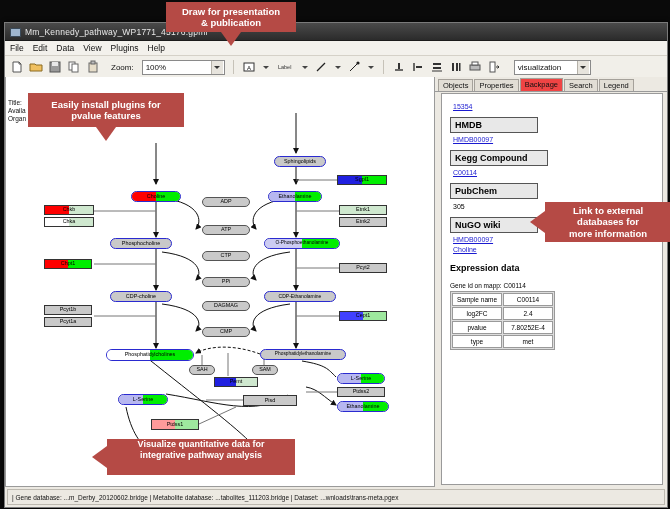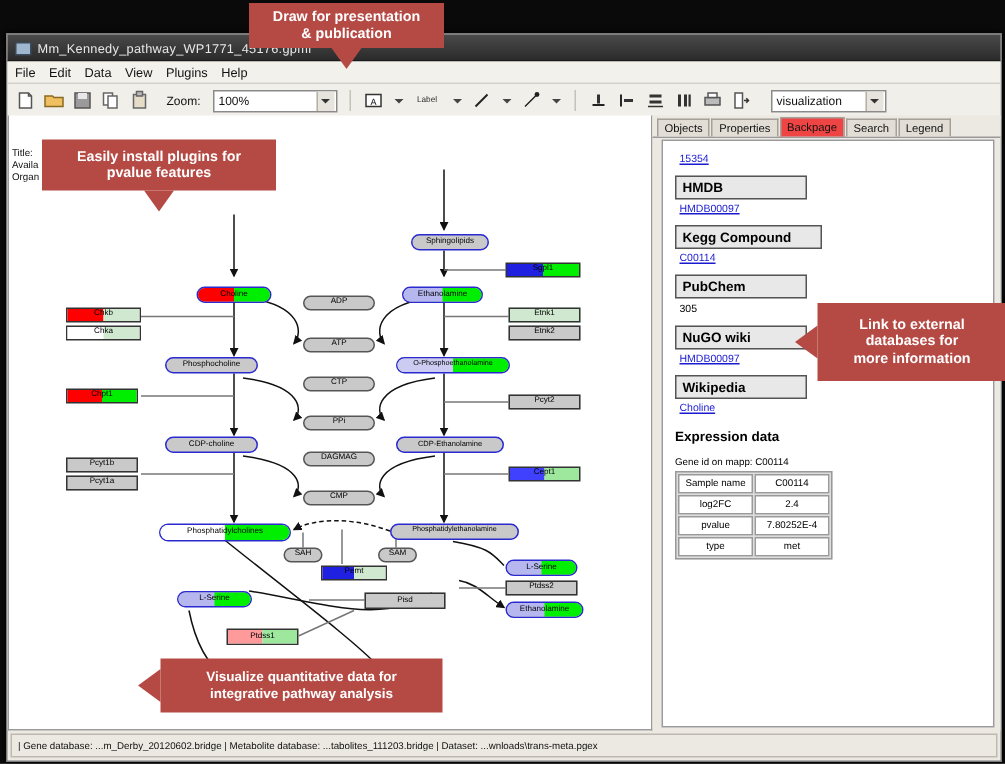--- a/index.html
+++ b/index.html
@@ -444,21 +444,21 @@
 
         <div class="callout arrow-dn" style="left:22px;top:16px;width:148px;height:34px;
              display:flex;align-items:center;justify-content:center;font-size:9.5px;padding:0 4px;">
           <div>
             <div>Easily install plugins for</div>
             <div>pvalue features</div>
           </div>
         </div>
 
         <div class="callout arrow-lf" style="left:101px;top:362px;width:180px;height:36px;
-             display:flex;align-items:center;justify-content:center;font-size:9px;padding:0 4px;">
+             display:flex;align-items:flex-start;justify-content:center;font-size:9px;padding:0 4px;">
           <div>
             <div>Visualize quantitative data  for</div>
             <div>integrative pathway analysis</div>
           </div>
         </div>
 
       </div>
 
       <div id="sidebar">
         <div id="tabs">
@@ -478,21 +478,20 @@
 
             <div class="dbhead" style="width:98px">Kegg Compound</div>
             <a class="dblink">C00114</a>
 
             <div class="dbhead">PubChem</div>
             <div class="dbtext">305</div>
 
             <div class="dbhead">NuGO wiki</div>
             <a class="dblink">HMDB00097</a>
 
-            <div class="dbhead">Wikipedia</div>
             <a class="dblink">Choline</a>
 
             <div class="exptitle">Expression data</div>
             <div class="geneid">Gene id on mapp: C00114</div>
 
             <table class="expr">
               <tbody>
                   <tr>
                 <td>Sample name</td>
                 <td>C00114</td>
@@ -507,21 +506,21 @@
               </tr>
               <tr>
                 <td>type</td>
                 <td>met</td>
               </tr>
             </tbody>
               </table>
           </div>
         </div>
 
-        <div class="callout arrow-lf" style="left:110px;top:125px;width:118px;height:52px;
+        <div class="callout arrow-lf" style="left:110px;top:125px;width:118px;height:40px;
              display:flex;align-items:center;justify-content:center;font-size:9.5px;padding:0 4px;">
           <div>
             <div>Link  to external</div>
             <div>databases  for</div>
             <div>more information</div>
           </div>
         </div>
       </div>
     </div>
 

